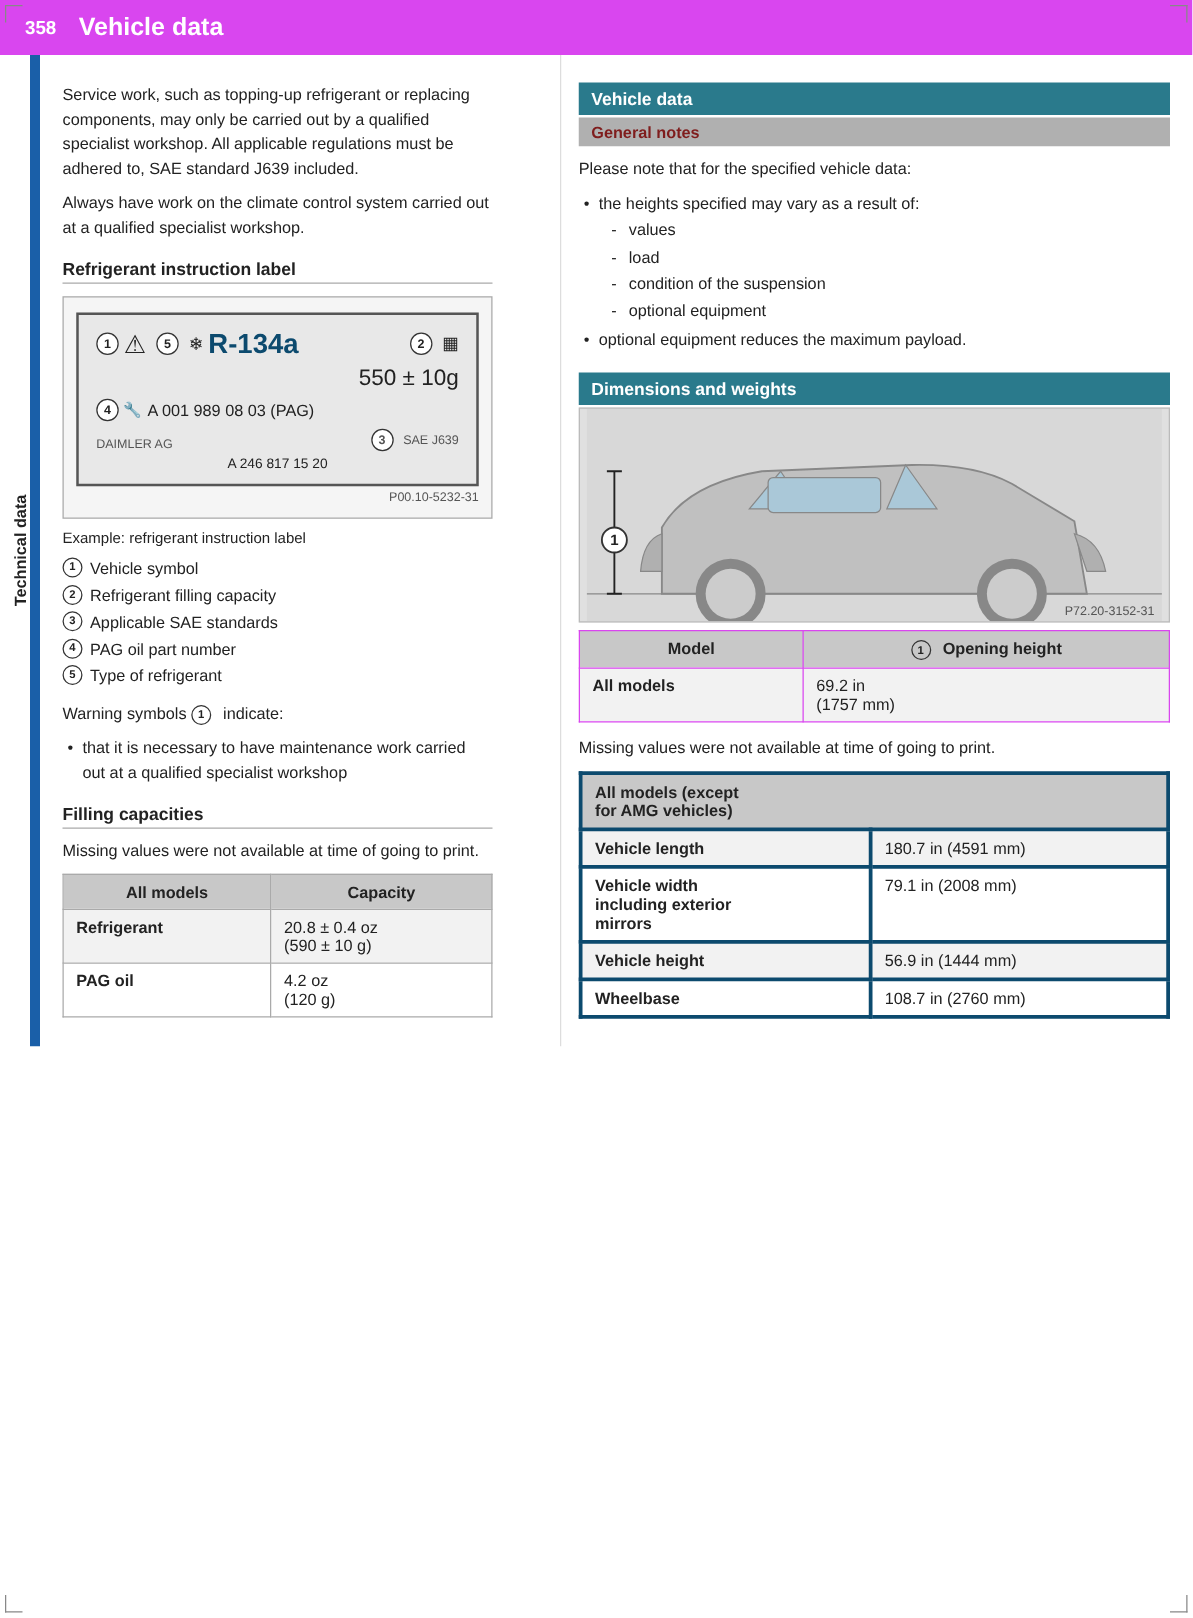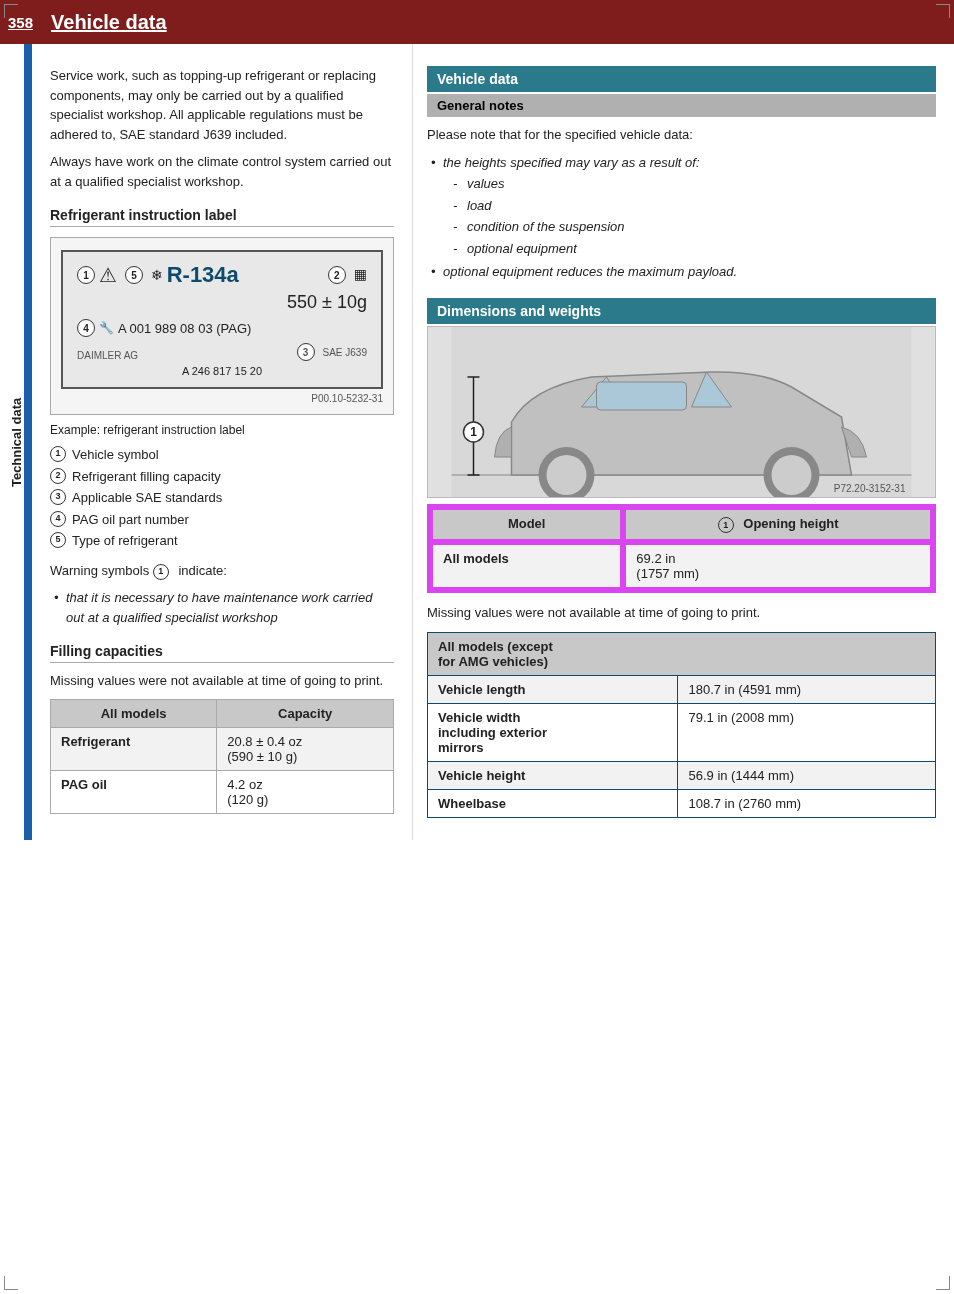--- a/index.html
+++ b/index.html
@@ -8,43 +8,43 @@
       font-size: 13px;
       background: #fff;
       color: #222;
       width: 954px;
       min-height: 1294px;
       position: relative;
     }
 
     
     .page-header {
-      background: #7f1d1d;
+      background: #d946ef;
       color: #fff;
-      padding: 10px 8px;
+      padding: 10px 20px;
       display: flex;
       align-items: center;
       height: 44px;
-      text-decoration: underline;
     }
     .page-number {
       font-weight: bold;
       font-size: 15px;
       margin-right: 18px;
     }
     .page-title {
       font-size: 20px;
       font-weight: bold;
     }
 
     
     .main-layout {
       display: flex;
       flex-direction: row;
       padding: 0;
+      gap: 36px;
     }
 
     
     .left-col {
       width: 380px;
       padding: 22px 18px 22px 18px;
       flex-shrink: 0;
     }
 
     
@@ -156,21 +156,20 @@
       font-weight: bold;
       margin-right: 6px;
       flex-shrink: 0;
       margin-top: 1px;
     }
 
     
     .bullet-list {
       list-style: none;
       margin: 4px 0 10px 4px;
-      font-style: italic;
     }
     .bullet-list li {
       padding-left: 12px;
       position: relative;
       margin-bottom: 4px;
       line-height: 1.5;
     }
     .bullet-list li::before {
       content: "•";
       position: absolute;
@@ -222,21 +221,21 @@
     .section-header-teal {
       background: #2a7a8c;
       color: #fff;
       font-weight: bold;
       font-size: 14px;
       padding: 5px 10px;
       margin-bottom: 2px;
     }
     .section-header-gray {
       background: #b0b0b0;
-      color: #000000;
+      color: #7f1d1d;
       font-weight: bold;
       font-size: 13px;
       padding: 4px 10px;
       margin-bottom: 8px;
     }
 
     
     .car-img-box {
       background: #e0e0e0;
       border: 1px solid #bbb;
@@ -250,21 +249,21 @@
       overflow: hidden;
     }
 
     
     .dim-table {
       width: 100%;
       border-collapse: collapse;
       margin-top: 6px;
     }
     .dim-table th, .dim-table td {
-      border: 6px solid #d946ef;
+      border: 1px solid #d946ef;
       padding: 6px 10px;
       font-size: 13px;
       vertical-align: top;
     }
     .dim-table thead th {
       background: #c8c8c8;
       font-weight: bold;
     }
     .dim-table tbody tr:nth-child(odd) td {
       background: #f2f2f2;
@@ -276,21 +275,21 @@
       font-weight: bold;
     }
 
     
     .amg-table {
       width: 100%;
       border-collapse: collapse;
       margin-top: 10px;
     }
     .amg-table th, .amg-table td {
-      border: 1px solid #0c4a6e;
+      border: 3px solid #0c4a6e;
       padding: 6px 10px;
       font-size: 13px;
       vertical-align: top;
     }
     .amg-table tbody tr td {
       background: #fff;
     }
     .amg-table tbody tr:nth-child(even) td {
       background: #f2f2f2;
     }

